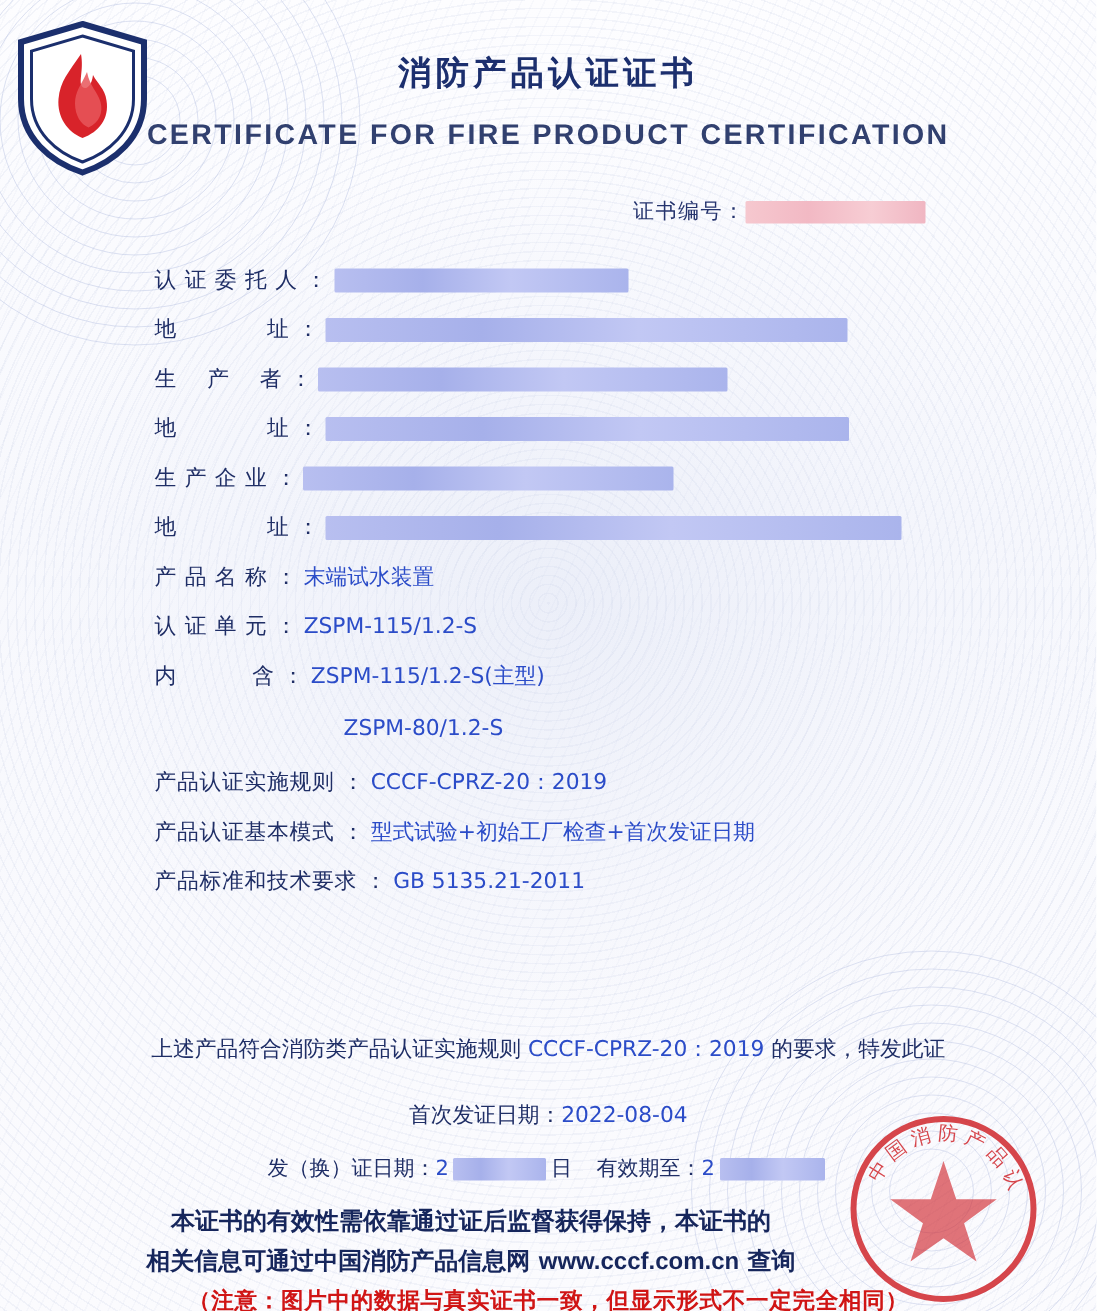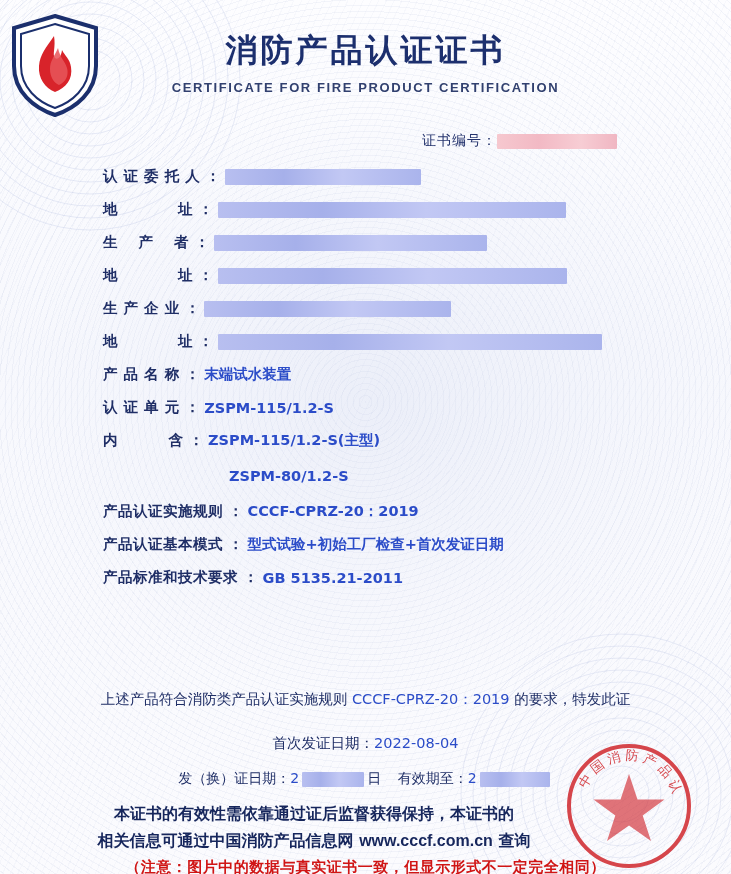--- a/index.html
+++ b/index.html
@@ -47,30 +47,30 @@
   
   .header {
     position: absolute;
     left: 0;
     top: 30px;
     width: 731px;
     text-align: center;
   }
   .title-cn {
     font-family: "DejaVu Sans", "Liberation Sans", sans-serif;
-    font-size: 32px;
+    font-size: 22px;
     font-weight: bold;
     letter-spacing: 3px;
     color: #1c2f6e;
     line-height: 40px;
   }
   .title-en {
     margin-top: 10px;
     font-family: "Liberation Sans", sans-serif;
-    font-size: 13px;
+    font-size: 19px;
     font-weight: bold;
     letter-spacing: 1.6px;
     color: #31406f;
   }
 
   
   .certno-row {
     position: absolute;
     left: 0;
     top: 132px;
@@ -94,23 +94,22 @@
     background: linear-gradient(90deg, #f6c8cf 0%, #f2b9c4 35%, #f7cdd4 70%, #f0b6c2 100%);
   }
   .redacted.blue {
     background: linear-gradient(90deg, #b8bff0 0%, #a6b0ea 30%, #c2c8f4 60%, #aab4ec 100%);
   }
 
   
   .fields {
     position: absolute;
     left: 0;
-    top: 160px;
+    top: 170px;
     width: 709px;
-    font-weight: bold;
   }
   .row {
     display: flex;
     align-items: center;
     min-height: 33px;
     padding-left: 103px;
     box-sizing: border-box;
   }
   .lbl {
     font-family: "DejaVu Sans", "Liberation Sans", sans-serif;

